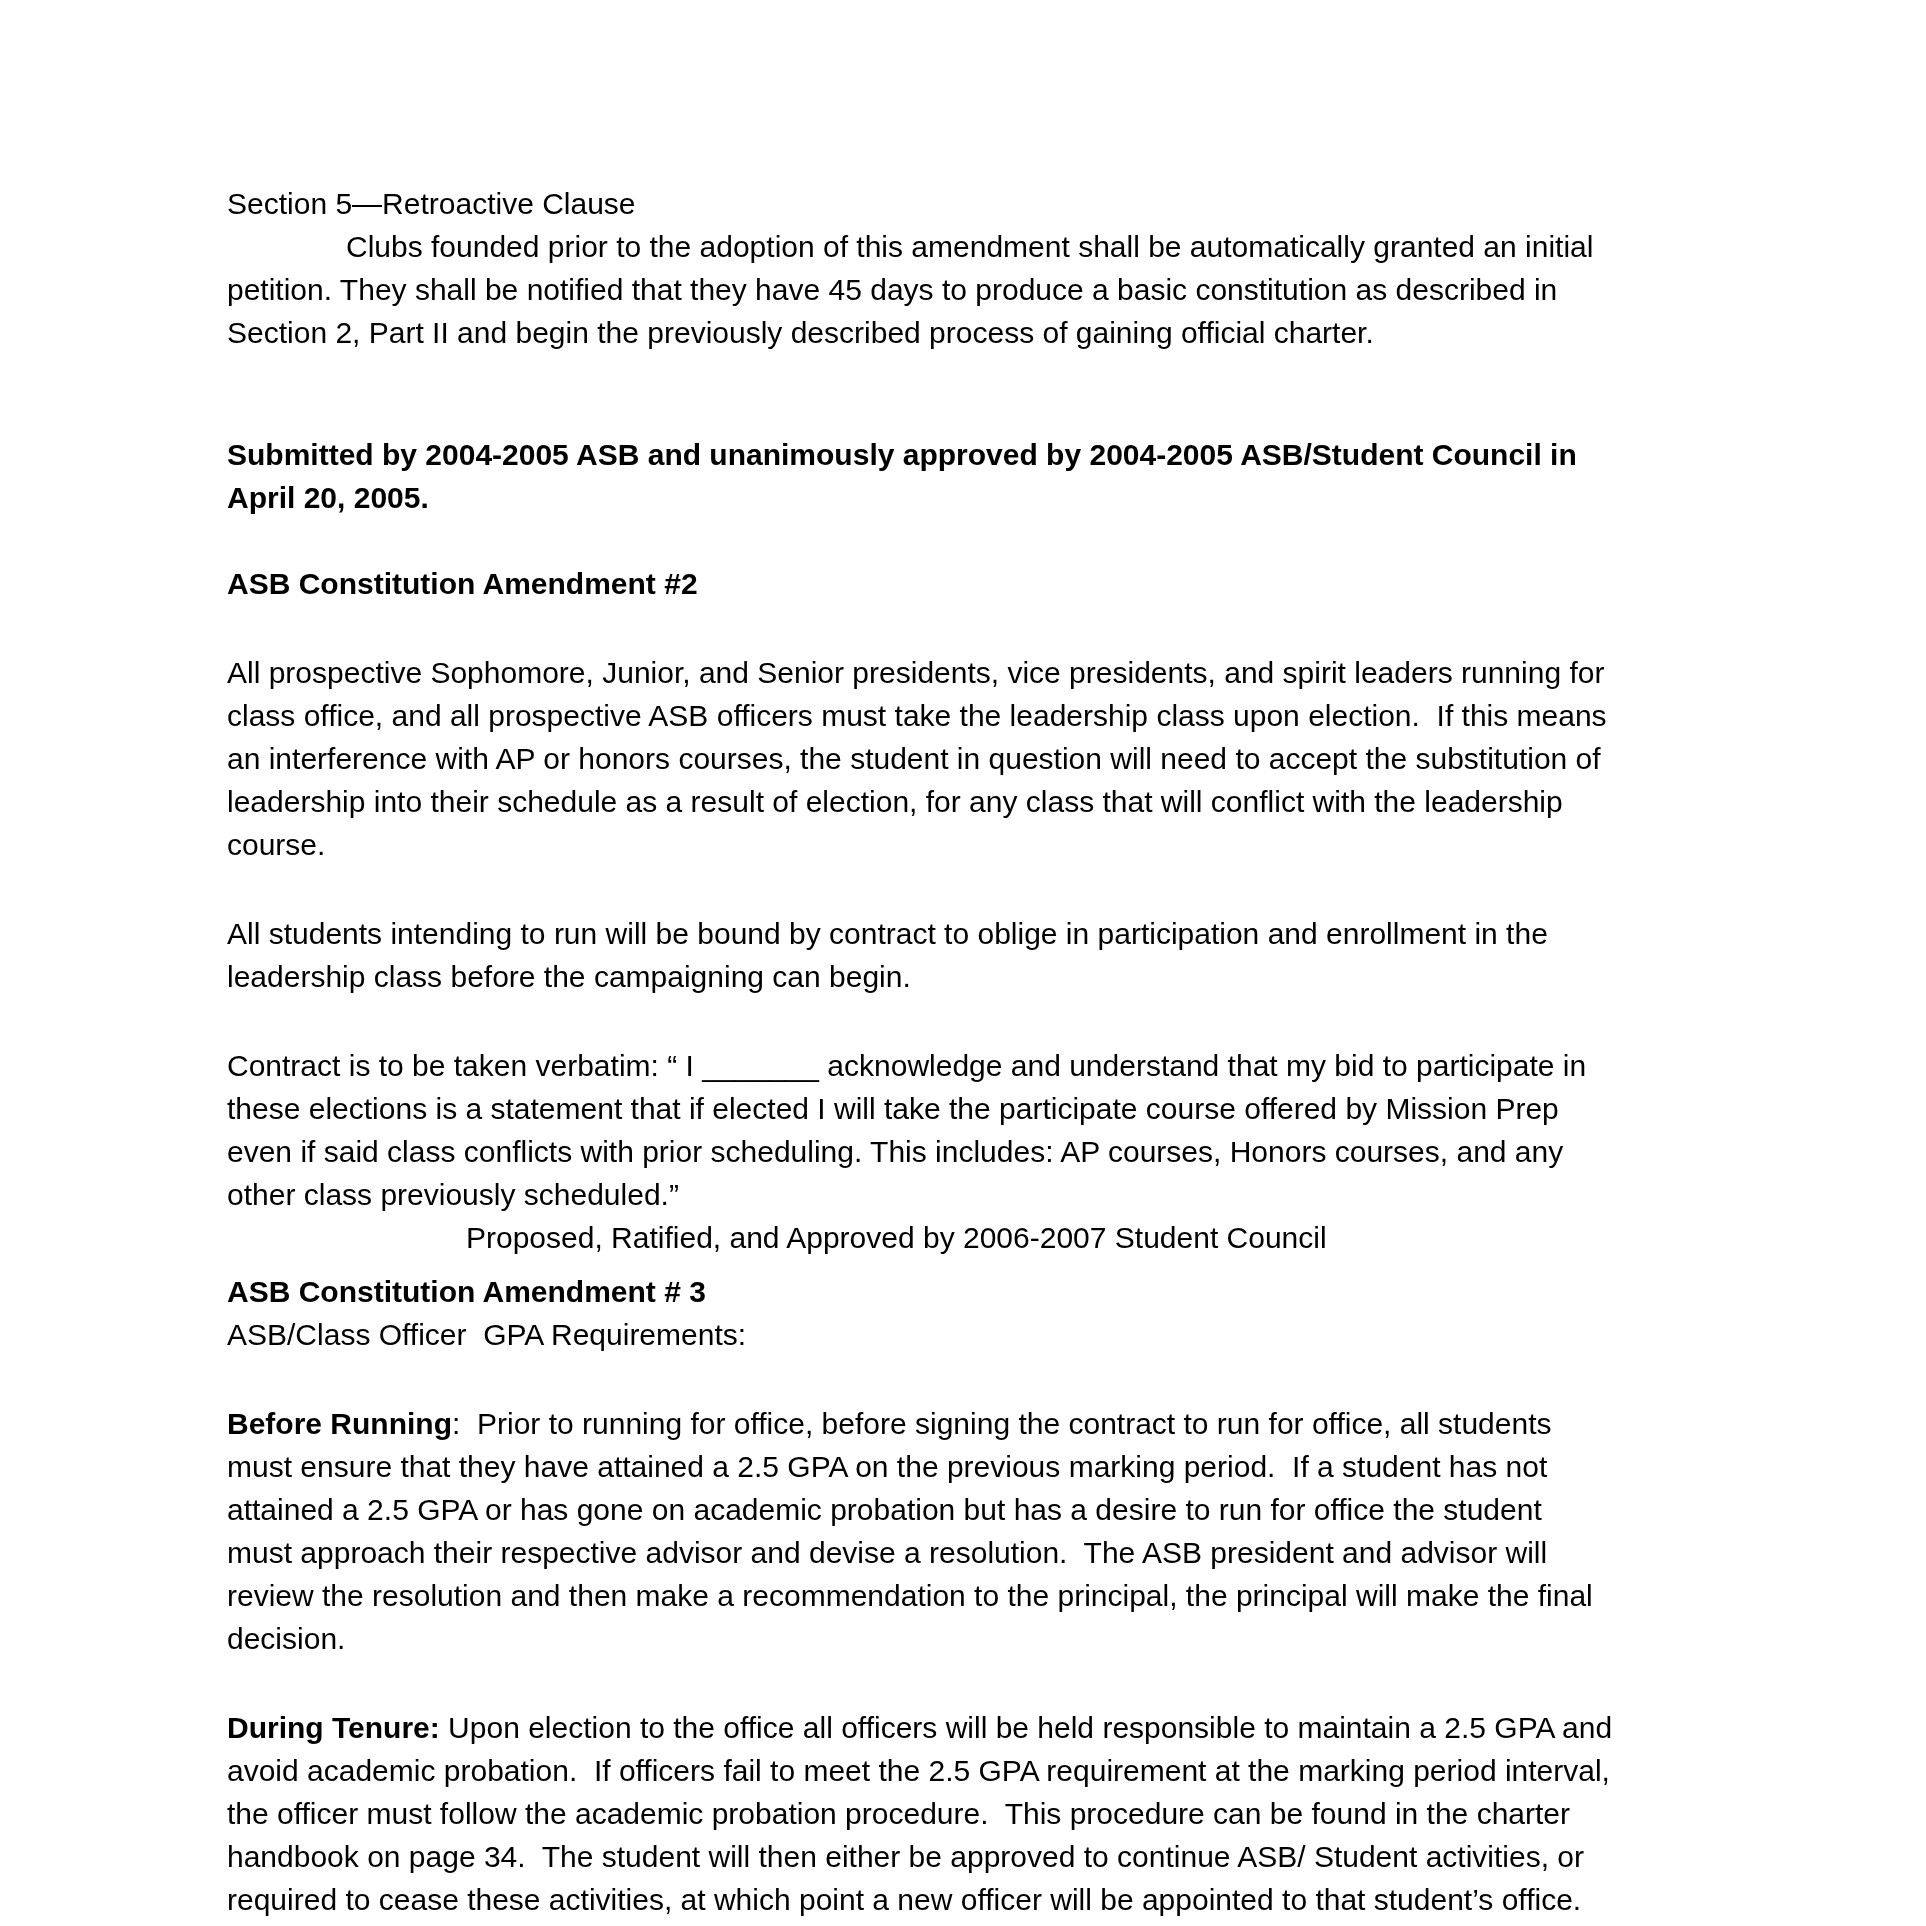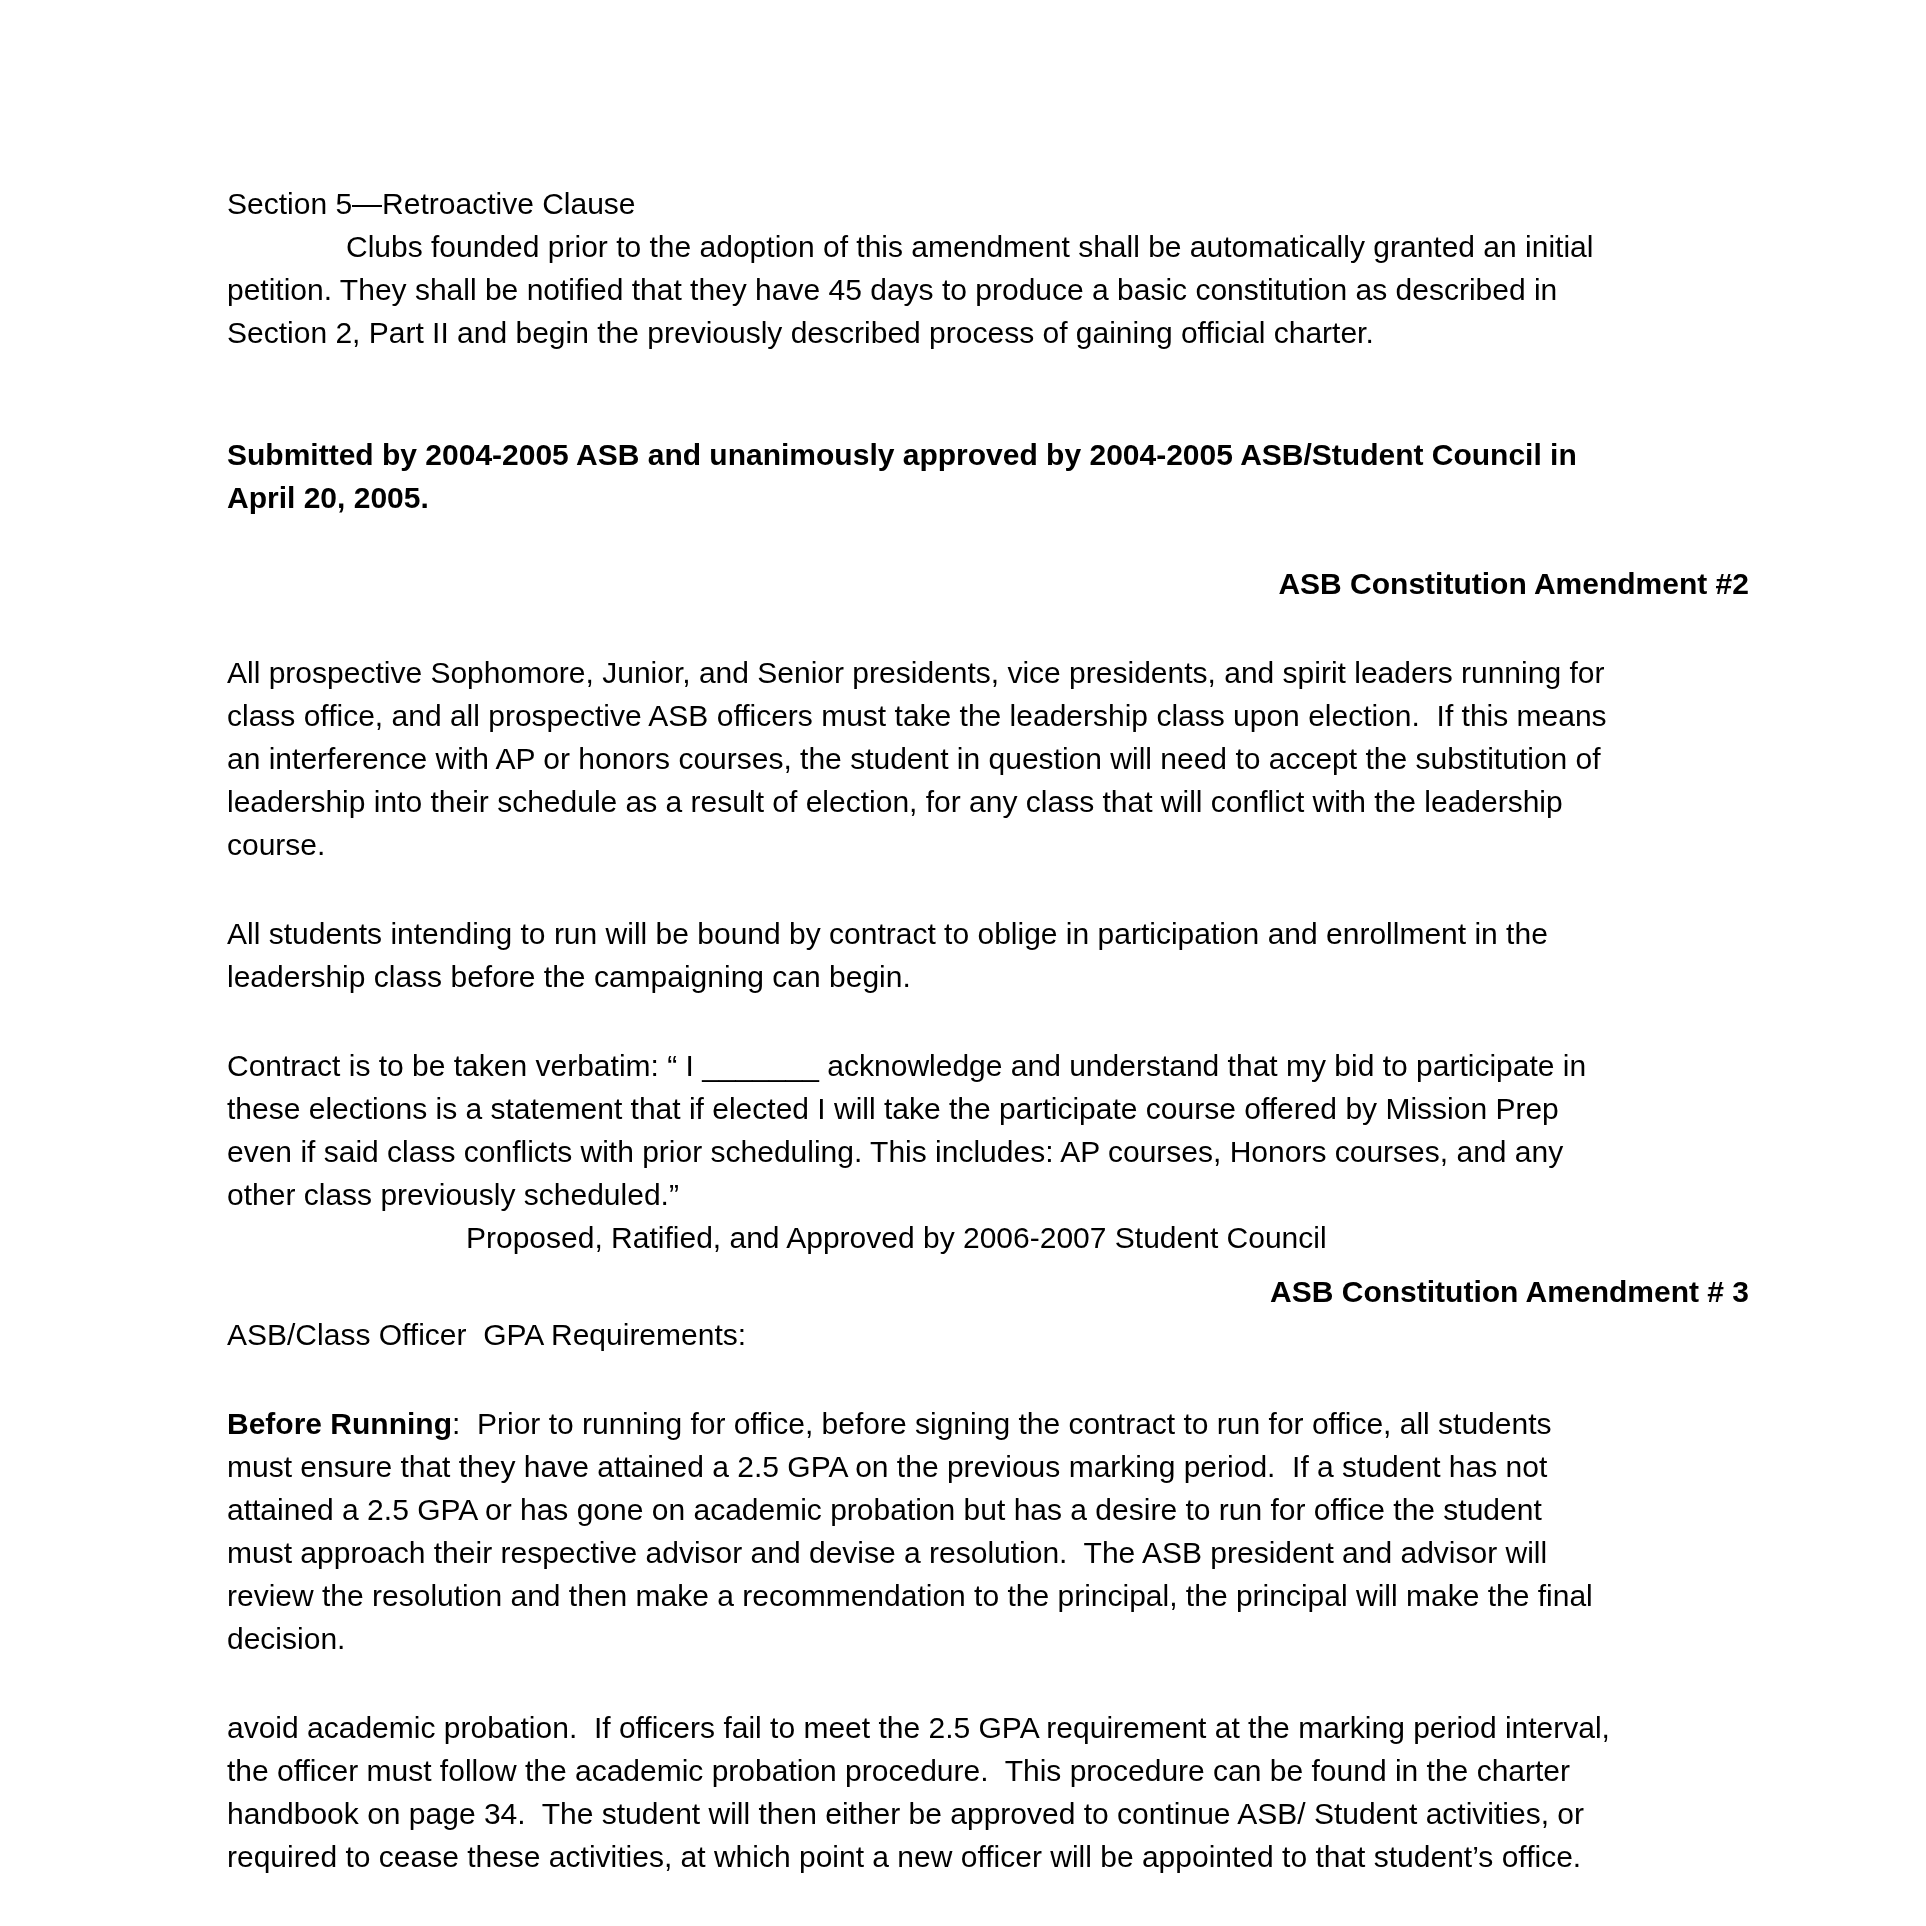--- a/index.html
+++ b/index.html
@@ -16,21 +16,21 @@
     color: #000000;
     font-family: "Liberation Sans", "DejaVu Sans", sans-serif;
     font-size: 30px;
     line-height: 43px;
     padding: 182px 216px 0 227px;
     overflow: hidden;
   }
   section { margin: 0; padding: 0; }
   .ln { white-space: pre; }
   .b { font-weight: bold; }
-  .center { text-align: right; }
+  .center { text-align: left; }
   .ind1 { padding-left: 119px; }
   .ind2 { padding-left: 239px; }
   .mt185 { margin-top: 79px; }
   .mt112 { margin-top: 43px; }
   .mt85  { margin-top: 46px; }
   .mt70  { margin-top: 11px; }
 </style>
 </head>
 <body>
 
@@ -77,20 +77,21 @@
   <section class="mt85">
     <div class="ln"><span class="b">Before Running</span><span>:  Prior to running for office, before signing the contract to run for office, all students</span></div>
     <div class="ln">must ensure that they have attained a 2.5 GPA on the previous marking period.  If a student has not</div>
     <div class="ln">attained a 2.5 GPA or has gone on academic probation but has a desire to run for office the student</div>
     <div class="ln">must approach their respective advisor and devise a resolution.  The ASB president and advisor will</div>
     <div class="ln">review the resolution and then make a recommendation to the principal, the principal will make the final</div>
     <div class="ln">decision.</div>
   </section>
 
   <section class="mt85">
+    <div class="ln"><span class="b">During Tenure:</span><span> Upon election to the office all officers will be held responsible to maintain a 2.5 GPA and</span></div>
     <div class="ln">avoid academic probation.  If officers fail to meet the 2.5 GPA requirement at the marking period interval,</div>
     <div class="ln">the officer must follow the academic probation procedure.  This procedure can be found in the charter</div>
     <div class="ln">handbook on page 34.  The student will then either be approved to continue ASB/ Student activities, or</div>
     <div class="ln">required to cease these activities, at which point a new officer will be appointed to that student’s office.</div>
   </section>
 
   <div class="ln b mt85">Proposed, Ratified, and Approved by 2006-2007 Student Council</div>
 
 </div>
 

